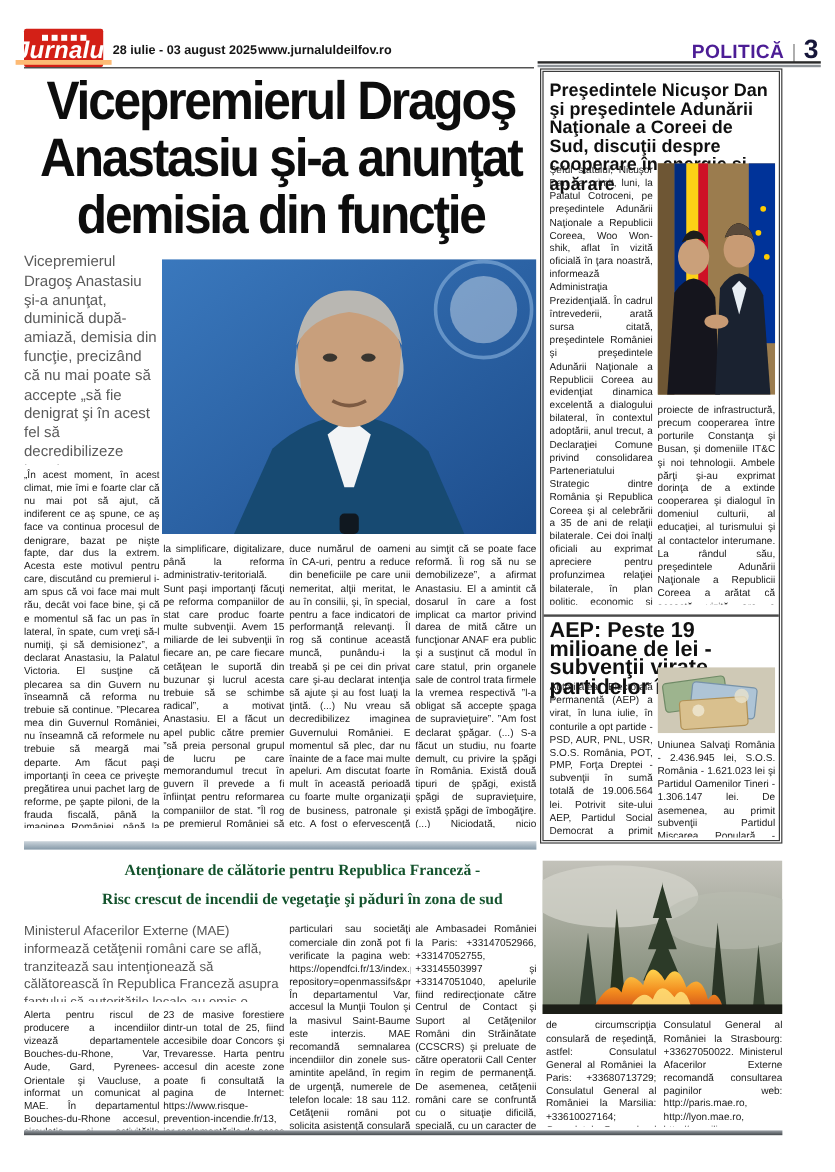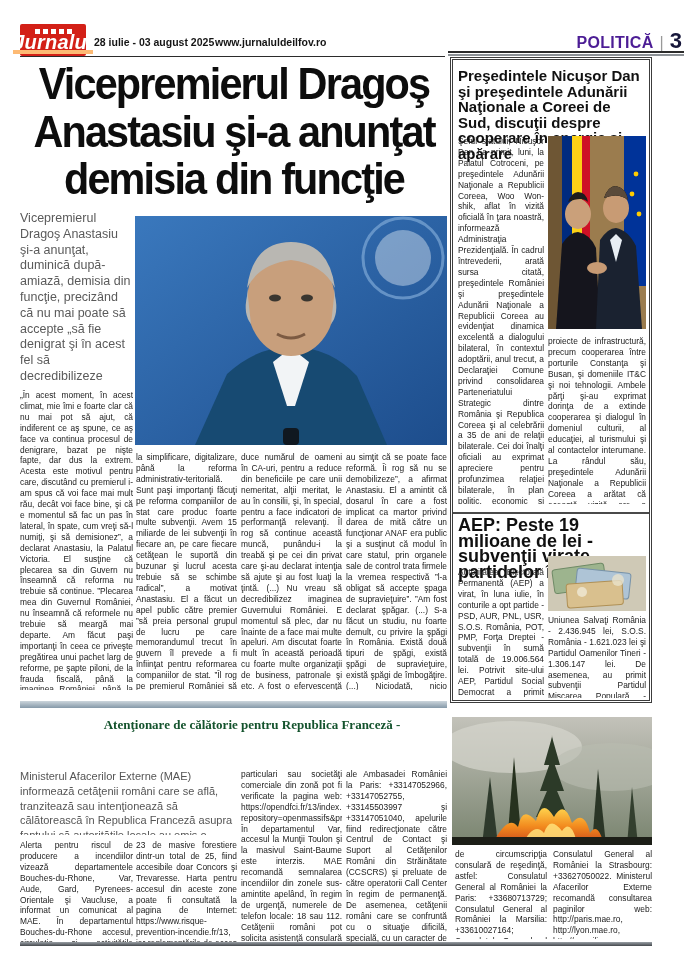--- a/index.html
+++ b/index.html
@@ -184,20 +184,21 @@
         </g>
       <circle cx="70" cy="24" r="6" fill="#e8e2cc" opacity="0.8"></circle>
       <circle cx="34" cy="36" r="5" fill="#efe9d6" opacity="0.8"></circle>
     </svg>
   </div>
 
   <div class="abs bodytext aep-col-r">Uniunea Salvaţi România - 2.436.945 lei, S.O.S. România - 1.621.023 lei şi Partidul Oamenilor Tineri - 1.306.147 lei. De asemenea, au primit subvenţii Partidul Mişcarea Populară - 89.220 lei şi Forţa Dreptei - 84.720. lei.</div>
 
   <div class="abs bottom-headline">
     <div>Atenţionare de călătorie pentru Republica Franceză -</div>
+    <div>Risc crescut de incendii de vegetaţie şi păduri în zona de sud</div>
   </div>
 
   <div class="abs bottom-lead">Ministerul Afacerilor Externe (MAE) informează cetăţenii români care se află, tranzitează sau intenţionează să călătorească în Republica Franceză asupra faptului că autorităţile locale au emis o alertă de incendii de vegetaţie şi de păduri în zona de sud a ţării.</div>
   <div class="abs bodytext bcol1">Alerta pentru riscul de producere a incendiilor vizează departamentele Bouches-du-Rhone, Var, Aude, Gard, Pyrenees-Orientale şi Vaucluse, a informat un comunicat al MAE. În departamentul Bouches-du-Rhone accesul, circulaţia şi activităţile lucrative sunt interzise în</div>
   <div class="abs bodytext bcol2">23 de masive forestiere dintr-un total de 25, fiind accesibile doar Concors şi Trevaresse. Harta pentru accesul din aceste zone poate fi consultată la pagina de Internet: https://www.risque-prevention-incendie.fr/13, iar reglementările de acces pentru activităţi lucrative pentru</div>
   <div class="abs bodytext bcol3">particulari sau societăţi comerciale din zonă pot fi verificate la pagina web: https://opendfci.fr/13/index.php/view/map?repository=openmassifs&amp;project=open_massifs. În departamentul Var, accesul la Munţii Toulon şi la masivul Saint-Baume este interzis. MAE recomandă semnalarea incendiilor din zonele sus-amintite apelând, în regim de urgenţă, numerele de telefon locale: 18 sau 112. Cetăţenii români pot solicita asistenţă consulară la numerele de telefon</div>
   <div class="abs bodytext bcol4">ale Ambasadei României la Paris: +33147052966, +33147052755, +33145503997 şi +33147051040, apelurile fiind redirecţionate către Centrul de Contact şi Suport al Cetăţenilor Români din Străinătate (CCSCRS) şi preluate de către operatorii Call Center în regim de permanenţă. De asemenea, cetăţenii români care se confruntă cu o situaţie dificilă, specială, cu un caracter de urgenţă, au la dispoziţie următoarele telefoane de permanenţă, în funcţie</div>
 
   <div class="abs photo" style="left:452px;top:717px;">
     <svg width="200" height="128" viewBox="0 0 200 128">

